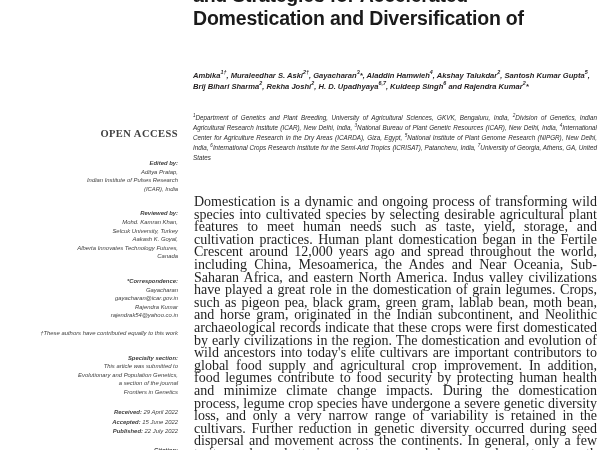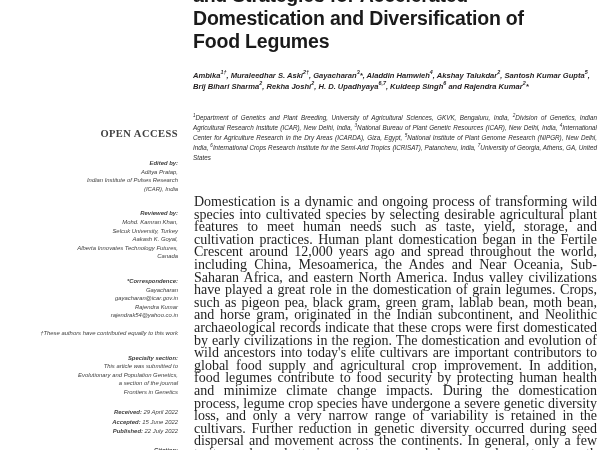--- a/index.html
+++ b/index.html
@@ -145,21 +145,20 @@
   .sb-spacer-lg { margin-top: 16px; }
 </style>
 </head>
 <body>
 
 <div id="page">
 
   <div class="title-block">
     <div class="title-line">and Strategies for Accelerated</div>
     <div class="title-line">Domestication and Diversification of</div>
-    <div class="title-line">Food Legumes</div>
   </div>
 
   <div class="authors">Ambika<sup>1†</sup>, Muraleedhar S. Aski<sup>2†</sup>, Gayacharan<sup>3</sup>*, Aladdin Hamwieh<sup>4</sup>, Akshay Talukdar<sup>2</sup>, Santosh Kumar Gupta<sup>5</sup>, Brij Bihari Sharma<sup>2</sup>, Rekha Joshi<sup>2</sup>, H. D. Upadhyaya<sup>6,7</sup>, Kuldeep Singh<sup>6</sup> and Rajendra Kumar<sup>2</sup>*</div>
 
   <div class="affiliations"><sup>1</sup>Department of Genetics and Plant Breeding, University of Agricultural Sciences, GKVK, Bengaluru, India, <sup>2</sup>Division of Genetics, Indian Agricultural Research Institute (ICAR), New Delhi, India, <sup>3</sup>National Bureau of Plant Genetic Resources (ICAR), New Delhi, India, <sup>4</sup>International Center for Agriculture Research in the Dry Areas (ICARDA), Giza, Egypt, <sup>5</sup>National Institute of Plant Genome Research (NIPGR), New Delhi, India, <sup>6</sup>International Crops Research Institute for the Semi-Arid Tropics (ICRISAT), Patancheru, India, <sup>7</sup>University of Georgia, Athens, GA, United States</div>
 
   <div class="abstract">Domestication is a dynamic and ongoing process of transforming wild species into cultivated species by selecting desirable agricultural plant features to meet human needs such as taste, yield, storage, and cultivation practices. Human plant domestication began in the Fertile Crescent around 12,000 years ago and spread throughout the world, including China, Mesoamerica, the Andes and Near Oceania, Sub-Saharan Africa, and eastern North America. Indus valley civilizations have played a great role in the domestication of grain legumes. Crops, such as pigeon pea, black gram, green gram, lablab bean, moth bean, and horse gram, originated in the Indian subcontinent, and Neolithic archaeological records indicate that these crops were first domesticated by early civilizations in the region. The domestication and evolution of wild ancestors into today's elite cultivars are important contributors to global food supply and agricultural crop improvement. In addition, food legumes contribute to food security by protecting human health and minimize climate change impacts. During the domestication process, legume crop species have undergone a severe genetic diversity loss, and only a very narrow range of variability is retained in the cultivars. Further reduction in genetic diversity occurred during seed dispersal and movement across the continents. In general, only a few traits, such as shattering resistance, seed dormancy loss, stem growth behavior, flowering-maturity period, and yield traits, have prominence in the domestication process across the species. Thus, identification and knowledge of</div>
 
   <div class="sidebar">
 

